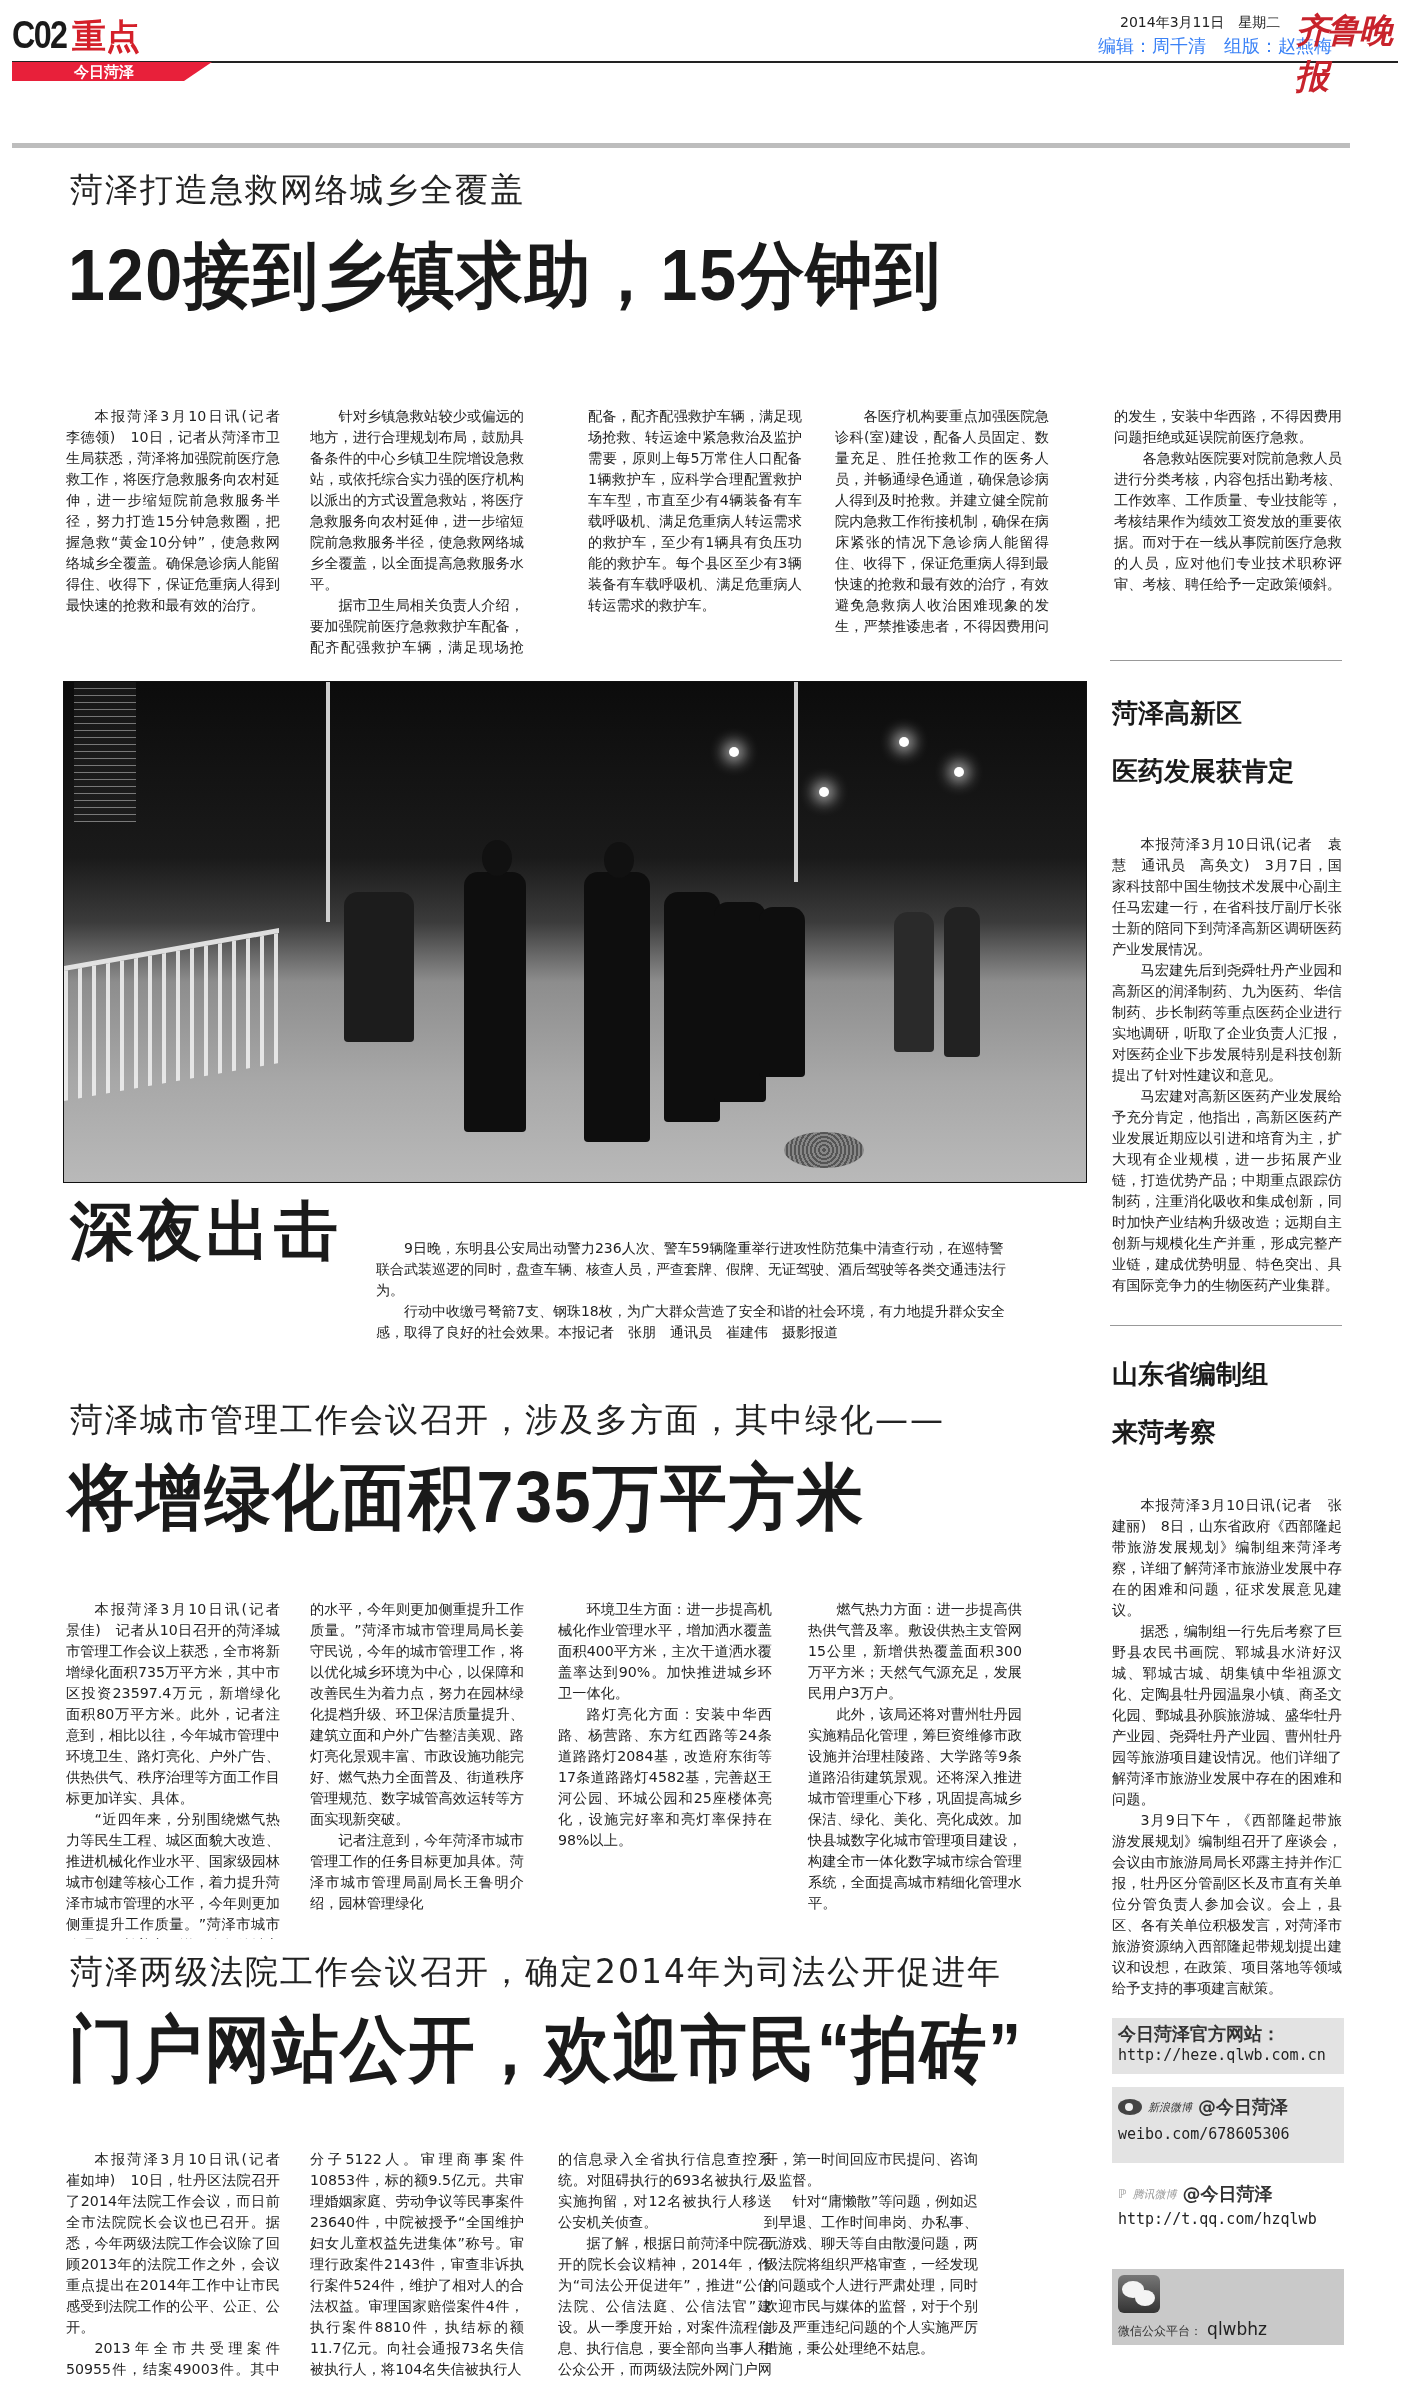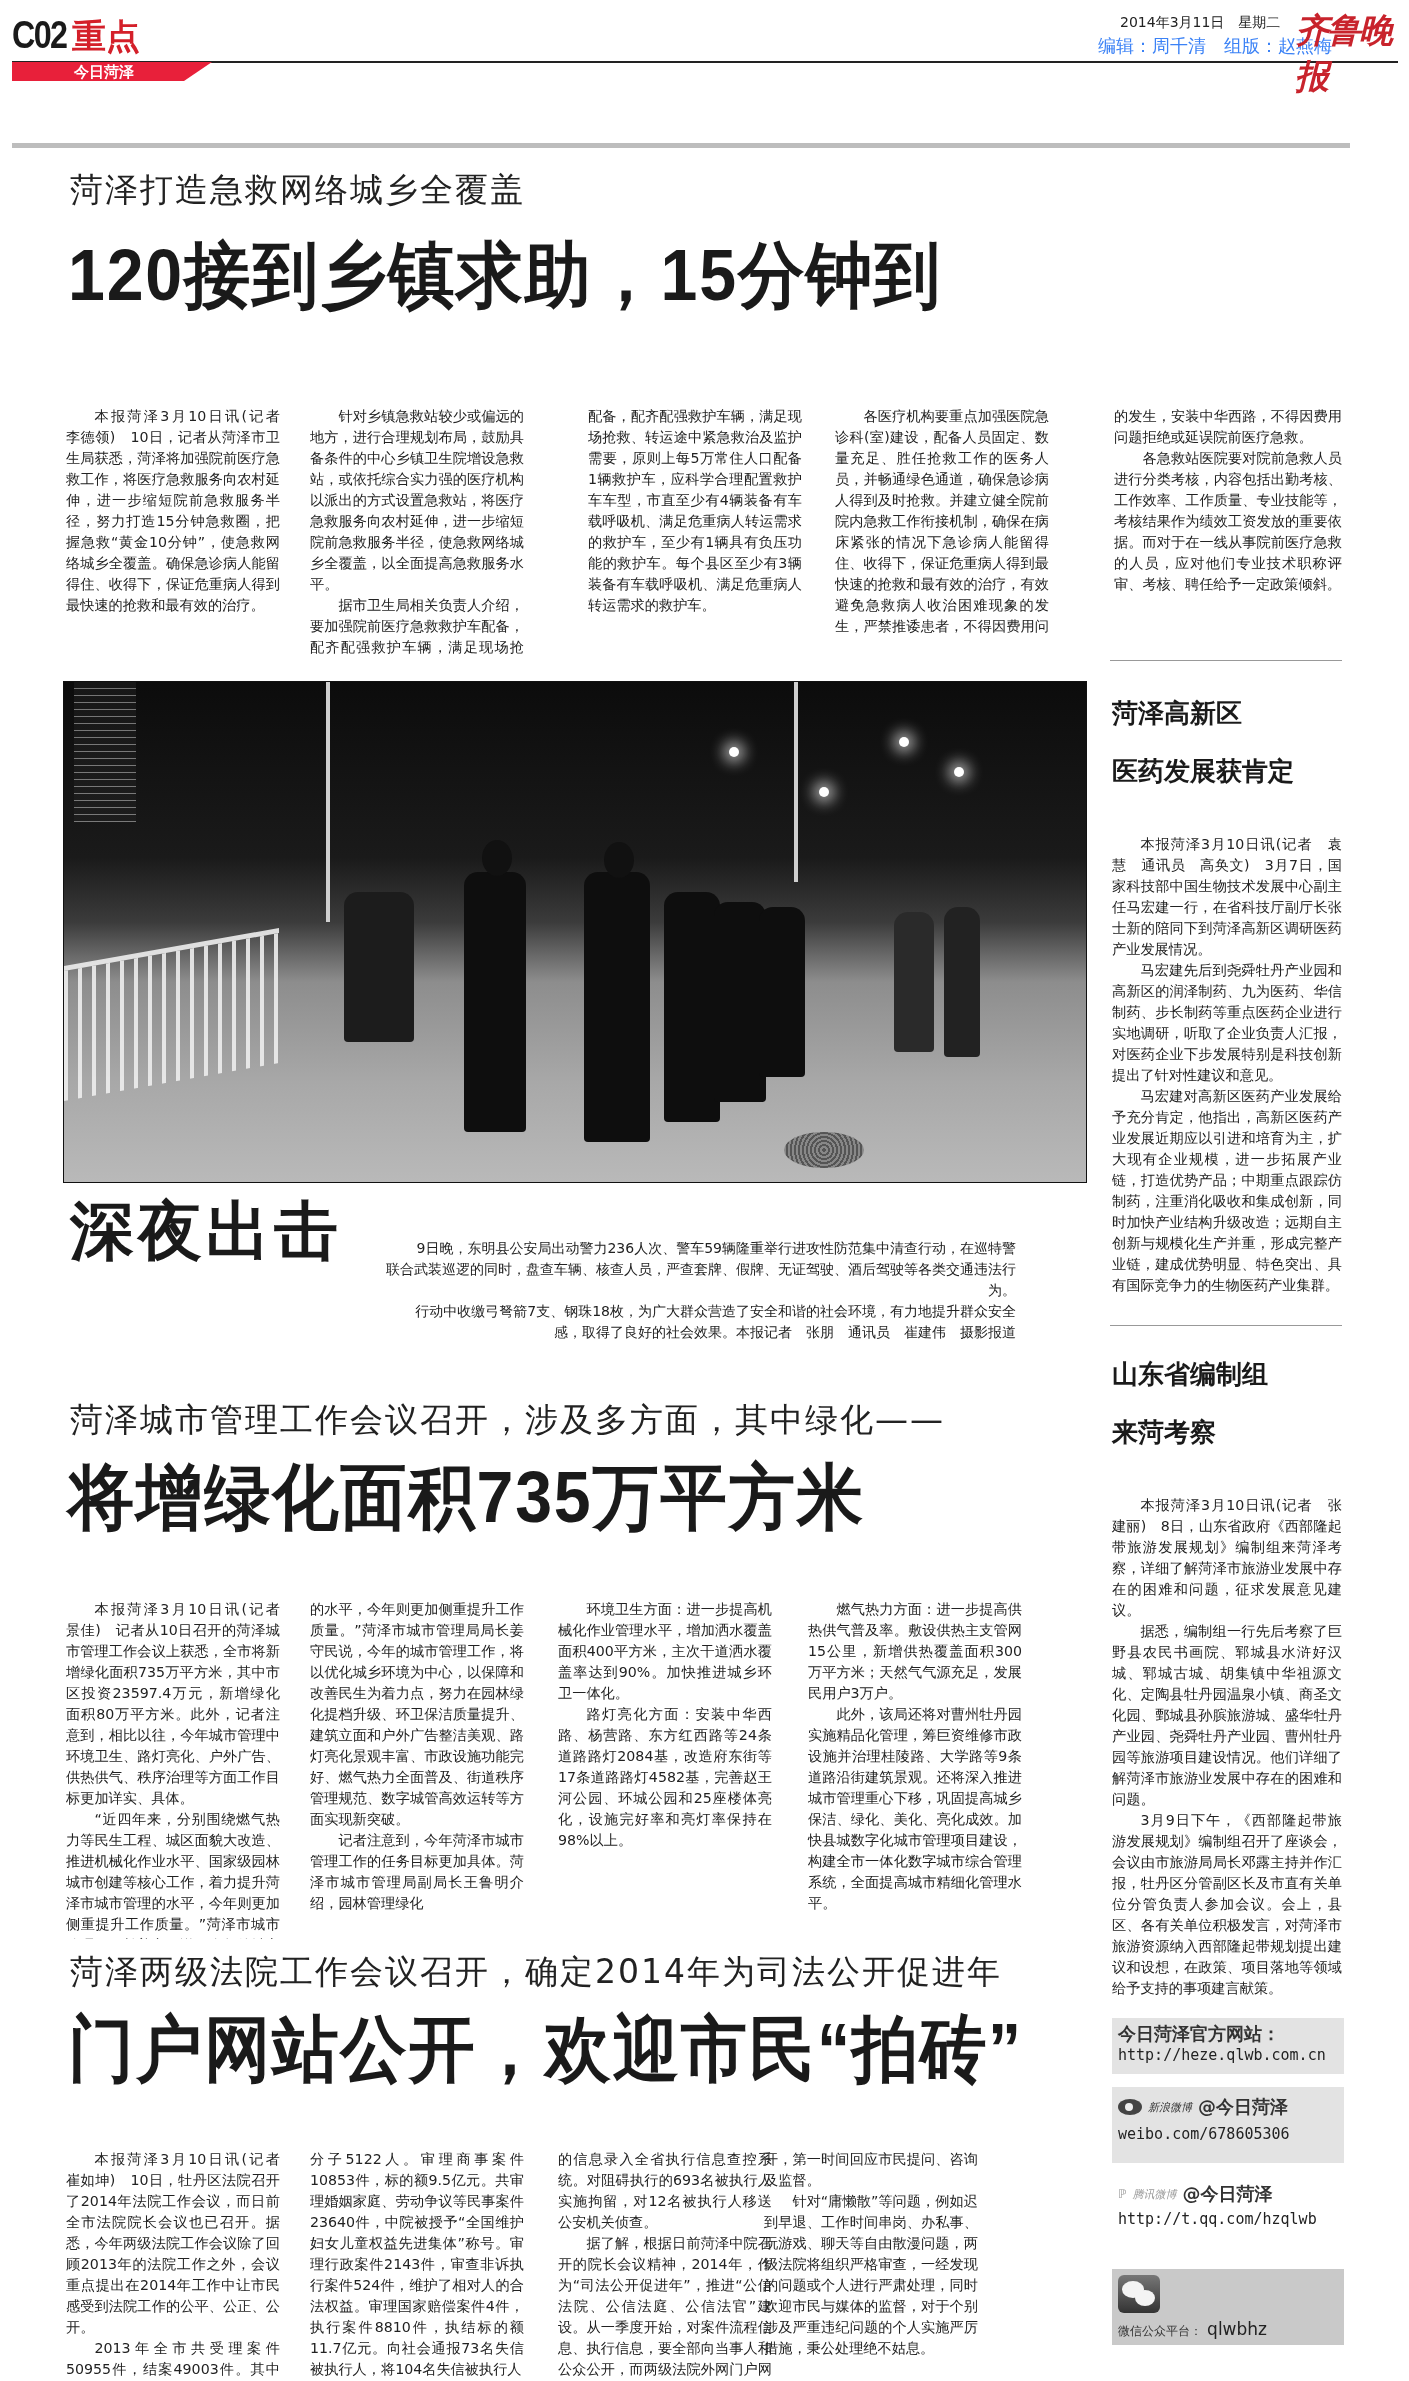--- a/index.html
+++ b/index.html
@@ -37,21 +37,21 @@
   .photo .lamp { position: absolute; width: 10px; height: 10px; border-radius: 50%; background: #fff; box-shadow: 0 0 14px 6px rgba(255,255,255,0.6); }
   .photo .fence { position: absolute; left: 0; top: 265px; width: 215px; height: 130px;
                   background: repeating-linear-gradient(90deg, #eee 0 4px, transparent 4px 14px);
                   border-top: 5px solid #eee; transform: skewY(-10deg); opacity: 0.9; }
   .photo .person { position: absolute; background: #0e0e0e; border-radius: 14px 14px 4px 4px; }
   .photo .head { position: absolute; background: #111; border-radius: 50%; }
   .photo .manhole { position: absolute; left: 720px; top: 450px; width: 80px; height: 36px; border-radius: 50%;
                     background: repeating-radial-gradient(circle, #555 0 2px, #888 2px 4px); }
   .caption-title { left: 70px; top: 1188px; font-size: 64px; font-weight: 700; color: #1a1a1a; letter-spacing: 4px; }
   .caption-text { left: 376px; top: 1238px; width: 640px; font-size: 14px; line-height: 21px; color: #222; }
-  .caption-text p { margin: 0; text-indent: 2em; text-align: right; }
+  .caption-text p { margin: 0; text-indent: 2em; }
 
   .hline { background: #999; height: 1px; }
 
   
   .contact { left: 1112px; background: #e3e3e3; }
   .c-big { font-size: 18px; font-weight: 700; color: #333; }
   .c-url { font-family: "DejaVu Sans Mono", monospace; font-size: 15px; color: #222; }
   .wechat-icon { width: 42px; height: 38px; border-radius: 6px; background: linear-gradient(#777,#333); position: relative; }
   .wechat-icon .b1, .wechat-icon .b2 { position: absolute; background: #f4f4f4; border-radius: 50%; }
 </style>

